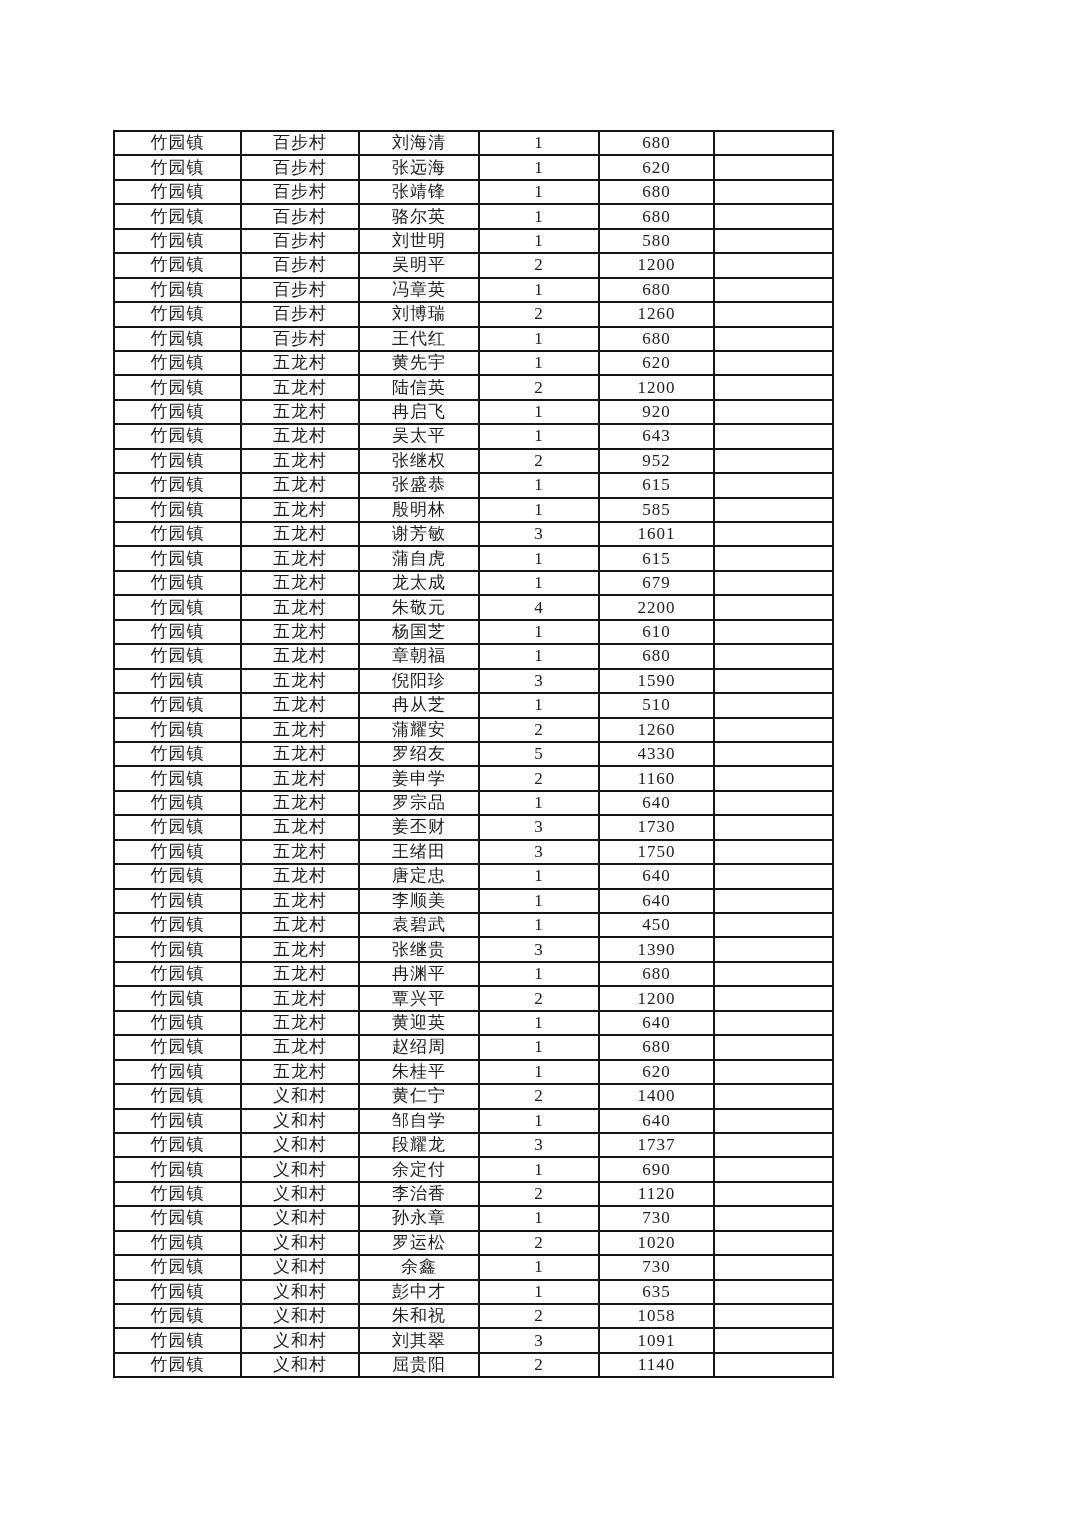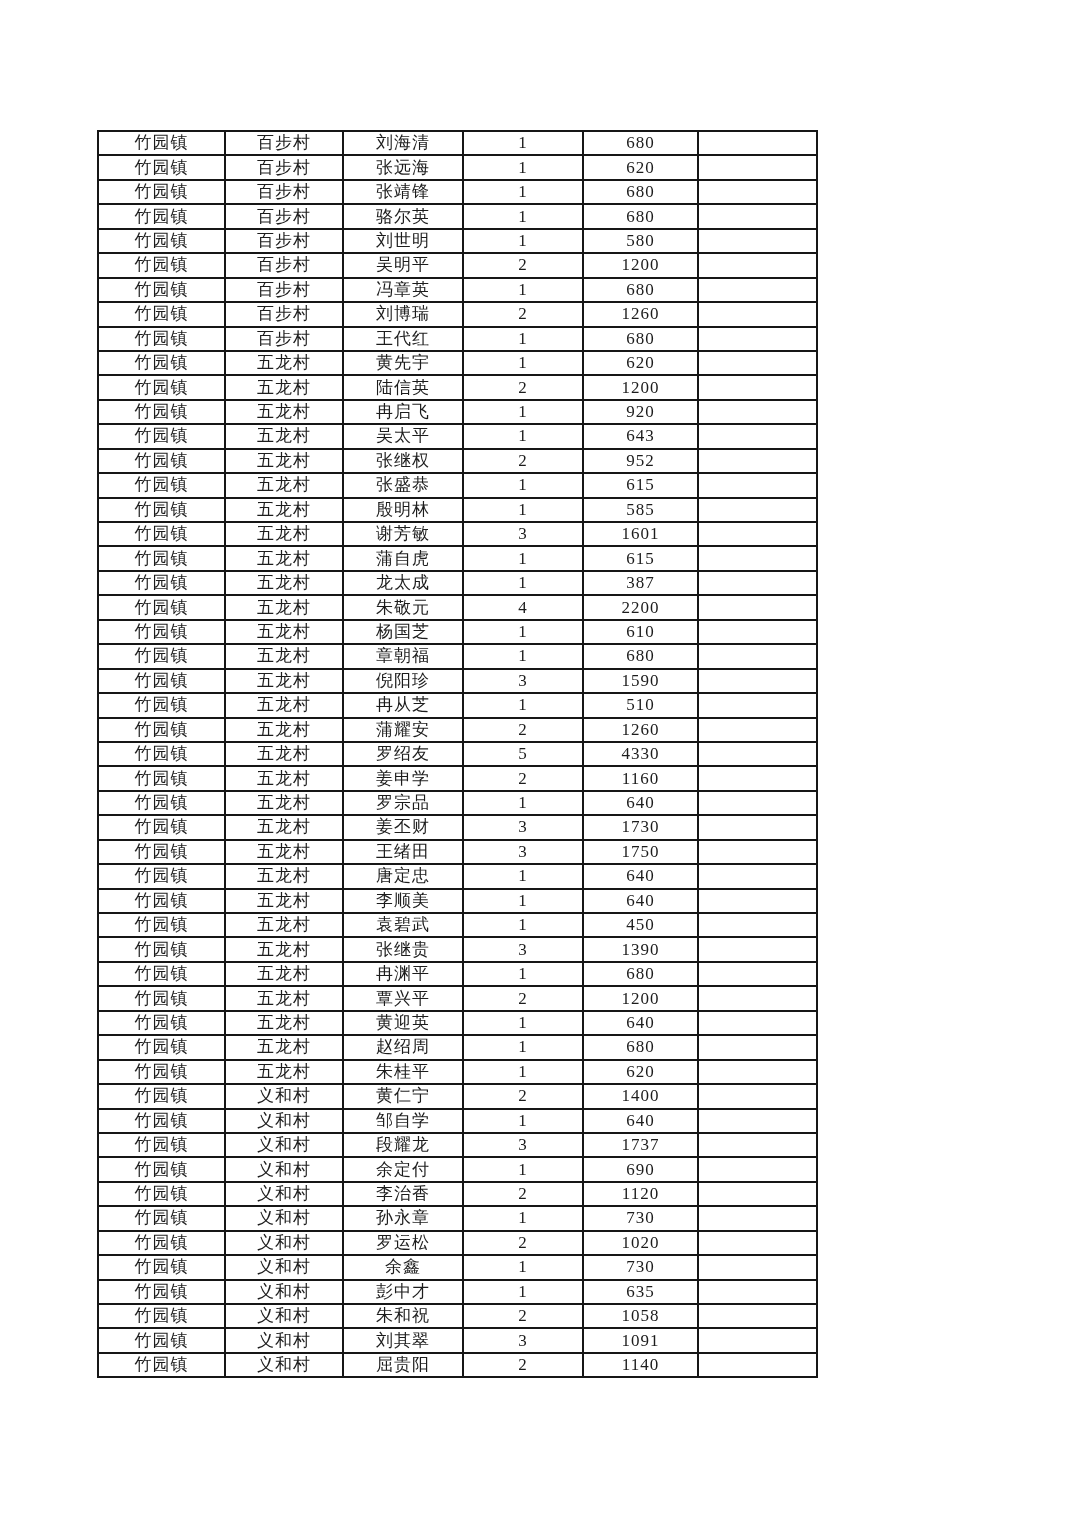--- a/index.html
+++ b/index.html
@@ -16,20 +16,21 @@
   }
   .sheet {
     position: absolute;
     left: 97px;
     top: 130px;
   }
   table.grid {
     border-collapse: collapse;
     table-layout: fixed;
     background: #ffffff;
+    margin-left: 16px;
   }
   table.grid td {
     border: 2px solid #161616;
     padding: 0;
     margin: 0;
     height: 22.45px;
     text-align: center;
     vertical-align: middle;
     font-size: 17px;
     line-height: 22px;
@@ -201,21 +202,21 @@
           <td>蒲自虎</td>
           <td>1</td>
           <td>615</td>
           <td></td>
         </tr>
         <tr>
           <td>竹园镇</td>
           <td>五龙村</td>
           <td>龙太成</td>
           <td>1</td>
-          <td>387</td>
+          <td>679</td>
           <td></td>
         </tr>
         <tr>
           <td>竹园镇</td>
           <td>五龙村</td>
           <td>朱敬元</td>
           <td>4</td>
           <td>2200</td>
           <td></td>
         </tr>

